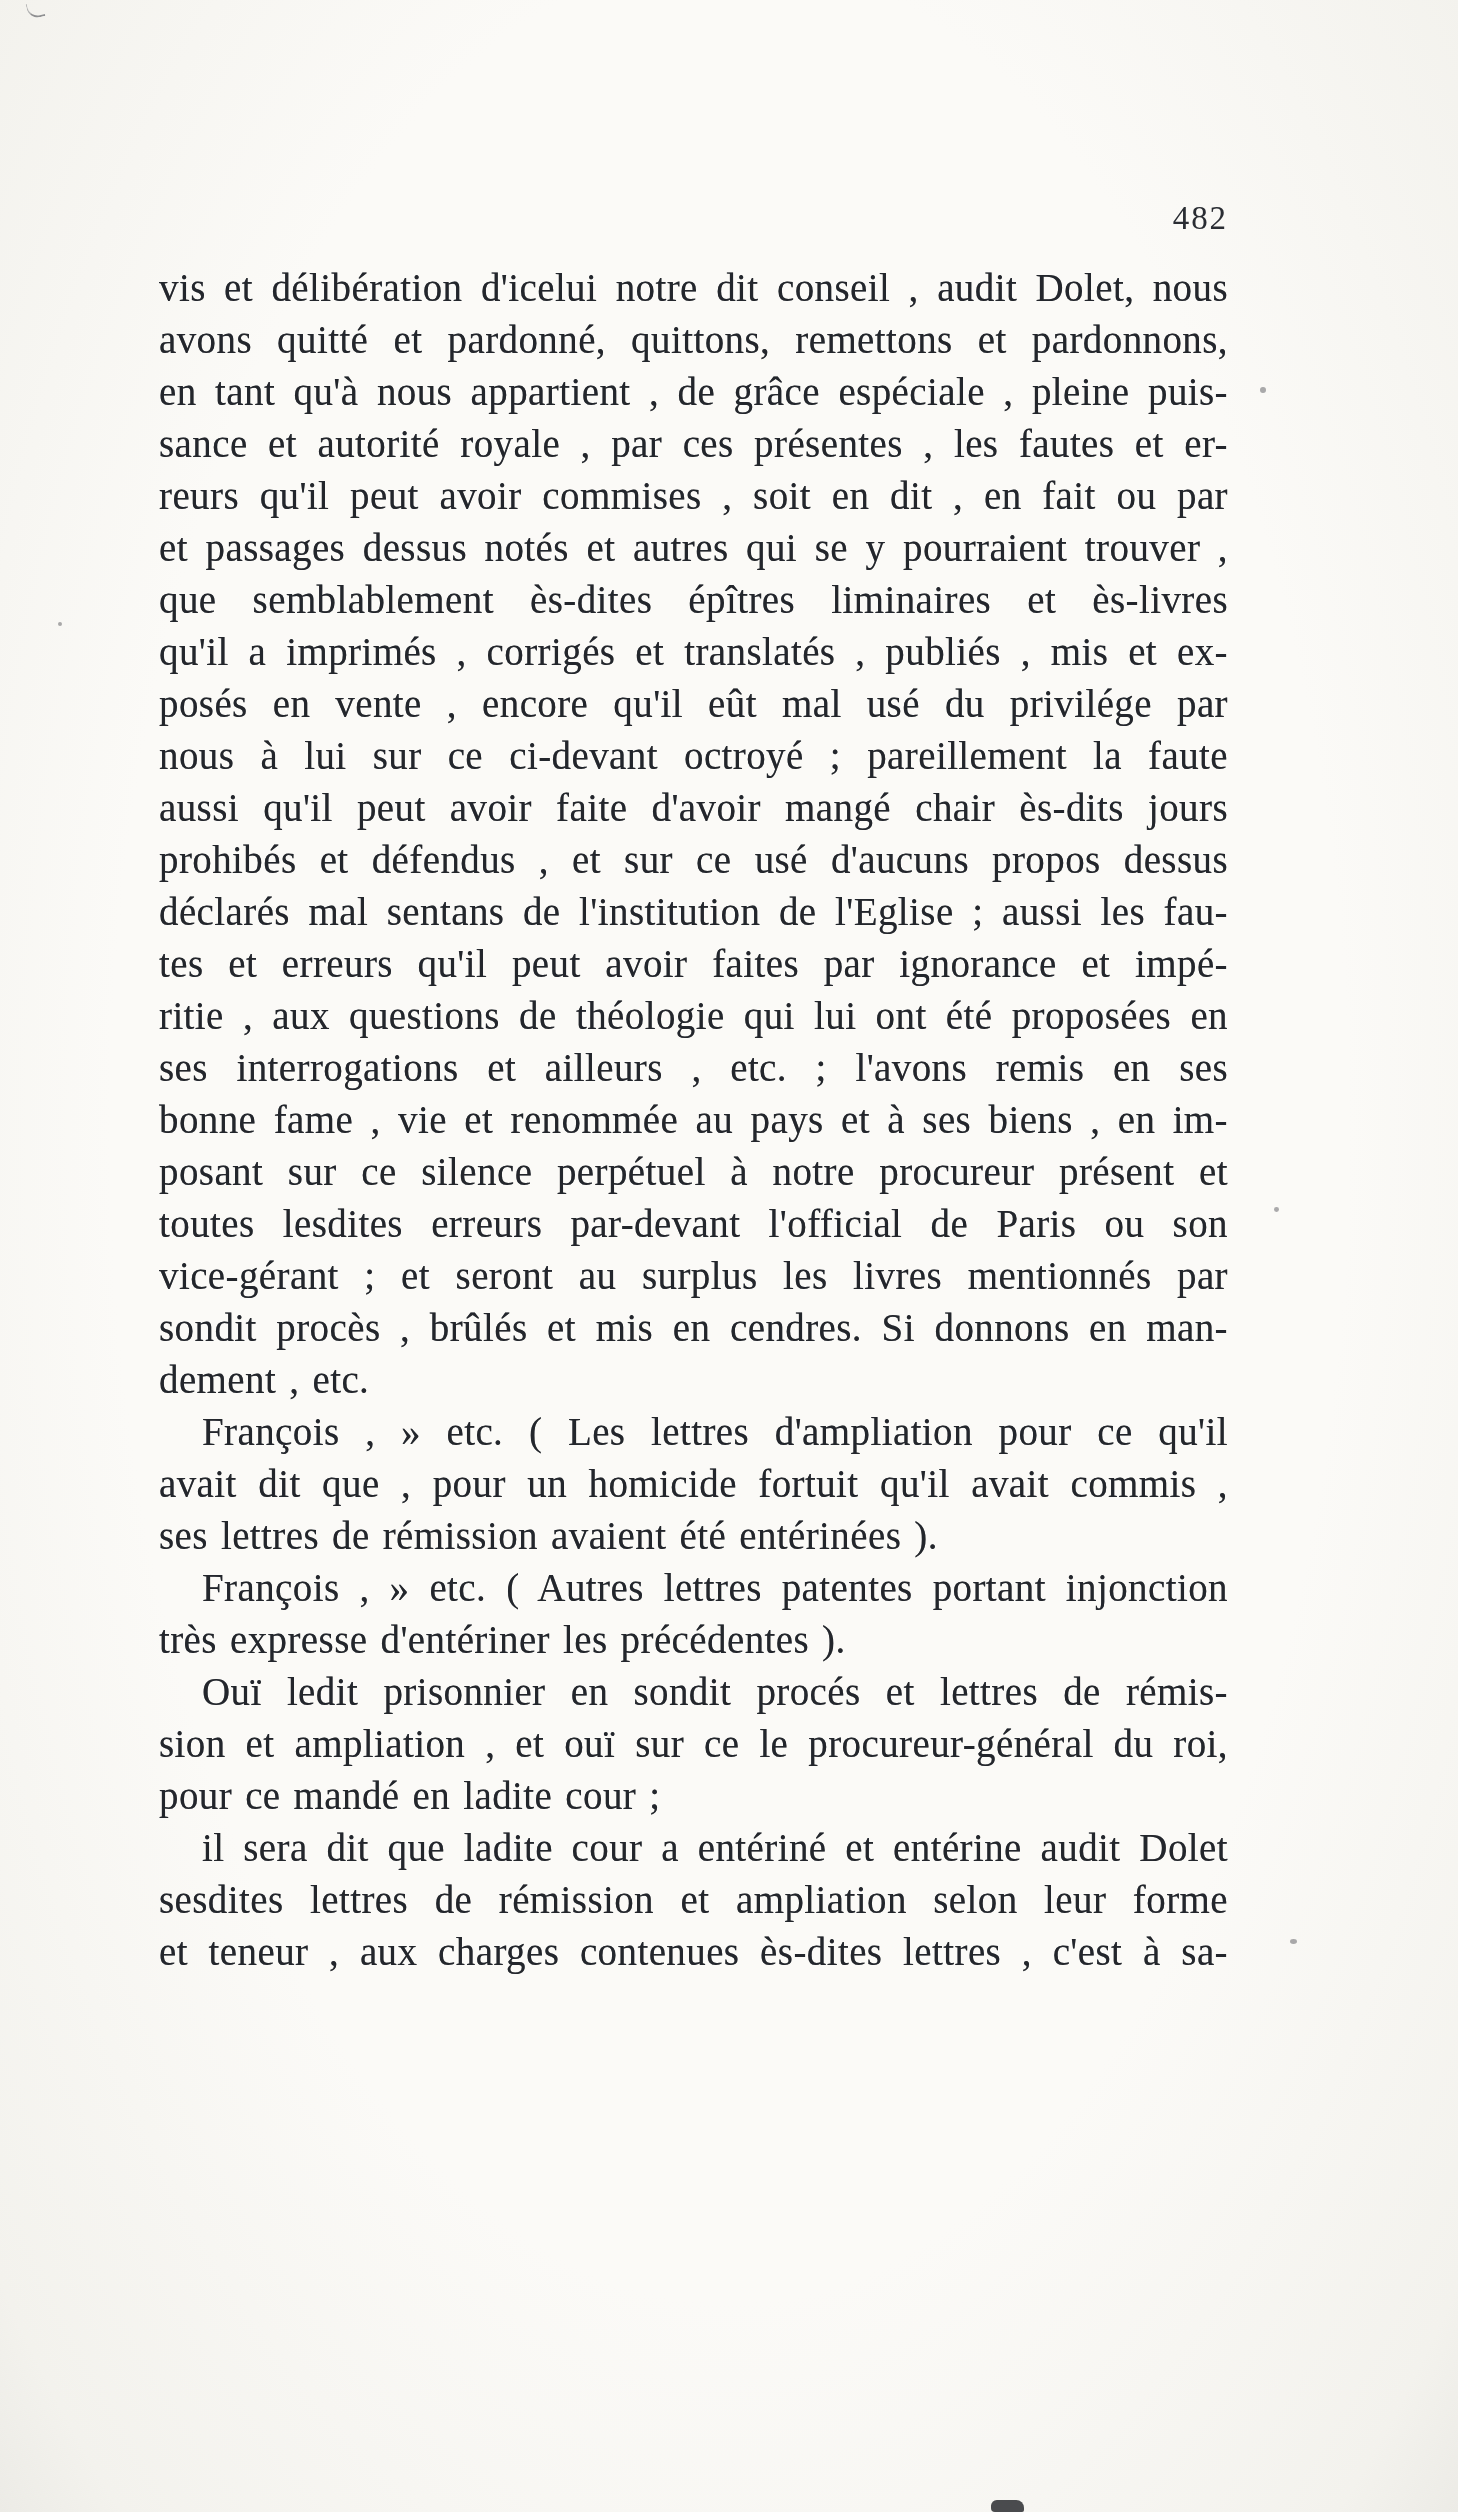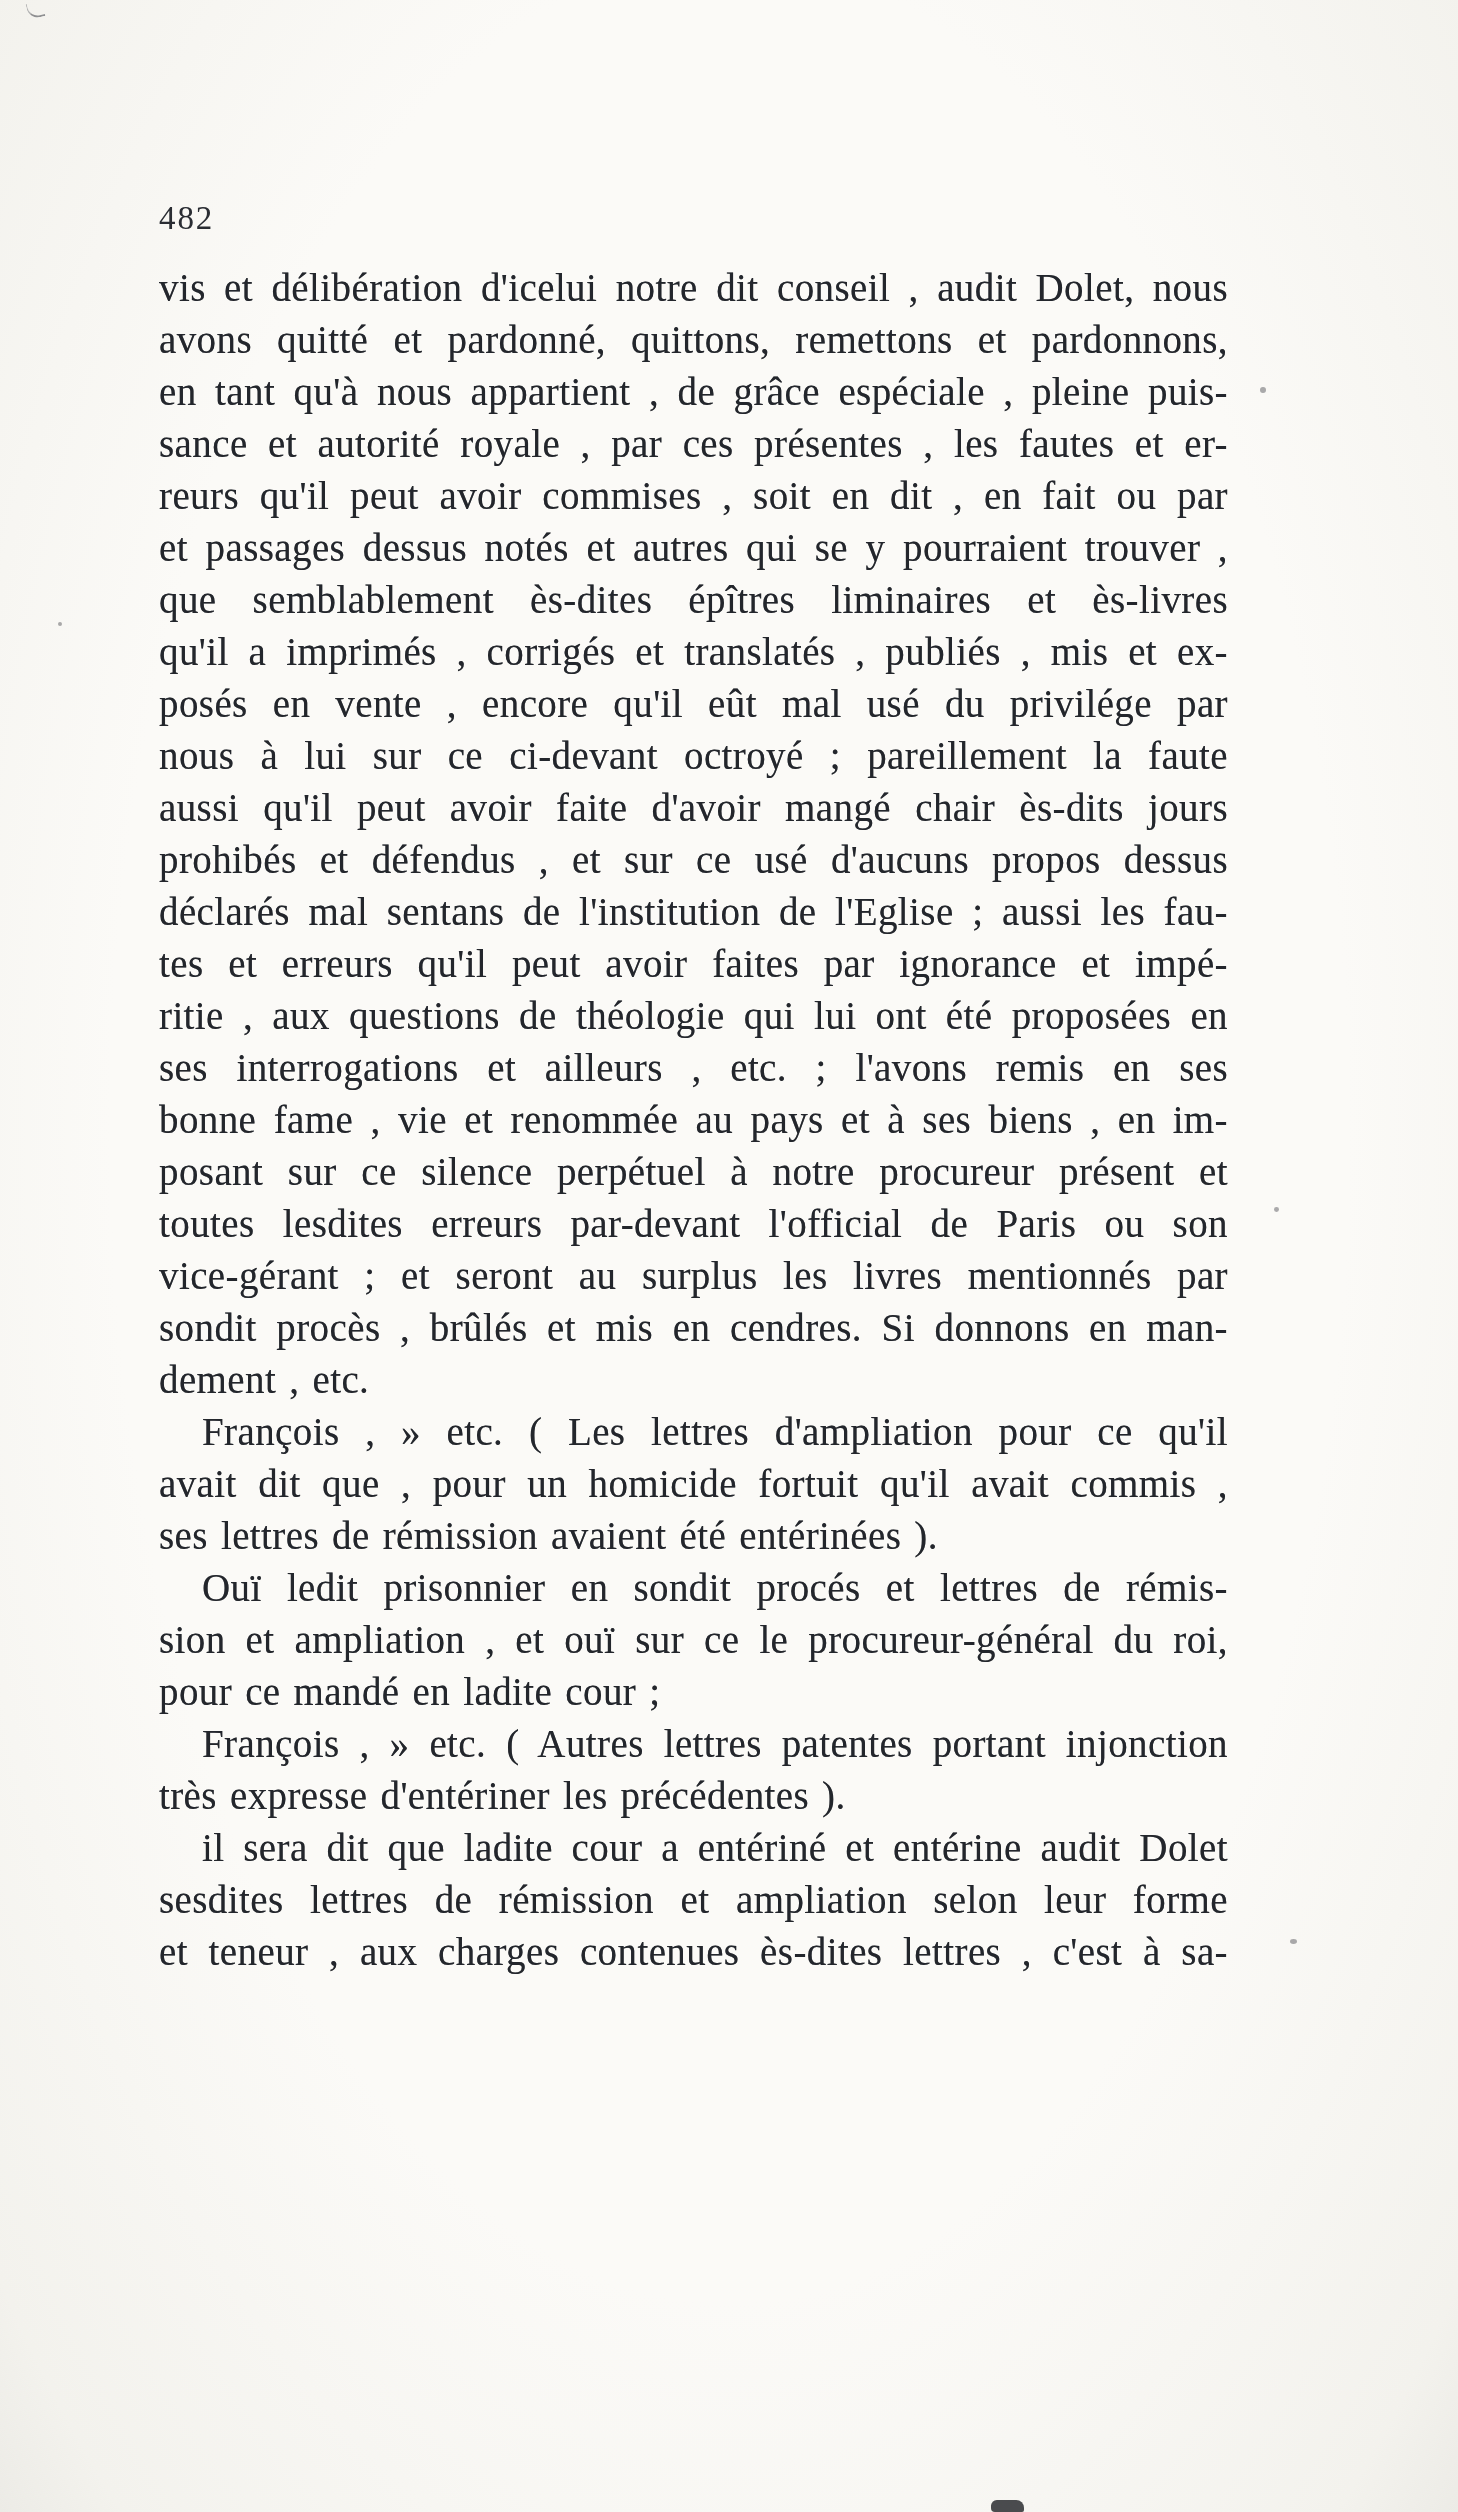--- a/index.html
+++ b/index.html
@@ -17,21 +17,21 @@
     overflow: hidden;
     color: #23262c;
   }
   .text-block {
     position: absolute;
     left: 159px;
     top: 200px;
     width: 1069px;
   }
   .page-number {
-    text-align: left;
+    text-align: right;
     font-size: 33px;
     letter-spacing: 1.9px;
     margin-bottom: 25px;
     color: #2a2d33;
   }
   .paragraph { margin: 0; }
   .line {
     font-size: 39px;
     line-height: 52px;
     letter-spacing: 0.4px;
@@ -113,27 +113,27 @@
         <div class="line">vice-gérant ; et seront au surplus les livres mentionnés par</div>
         <div class="line">sondit procès , brûlés et mis en cendres. Si donnons en man-</div>
         <div class="line lastline">dement , etc.</div>
       </div>
       <div class="paragraph">
         <div class="line indent">François , » etc. ( Les lettres d'ampliation pour ce qu'il</div>
         <div class="line">avait dit que , pour un homicide fortuit qu'il avait commis ,</div>
         <div class="line lastline">ses lettres de rémission avaient été entérinées ).</div>
       </div>
       <div class="paragraph">
+        <div class="line indent">François , » etc. ( Autres lettres patentes portant injonction</div>
+        <div class="line lastline">très expresse d'entériner les précédentes ).</div>
+      </div>
+      <div class="paragraph">
         <div class="line indent">Ouï ledit prisonnier en sondit procés et lettres de rémis-</div>
         <div class="line">sion et ampliation , et ouï sur ce le procureur-général du roi,</div>
         <div class="line lastline">pour ce mandé en ladite cour ;</div>
-      </div>
-      <div class="paragraph">
-        <div class="line indent">François , » etc. ( Autres lettres patentes portant injonction</div>
-        <div class="line lastline">très expresse d'entériner les précédentes ).</div>
       </div>
       <div class="paragraph">
         <div class="line indent">il sera dit que ladite cour a entériné et entérine audit Dolet</div>
         <div class="line">sesdites lettres de rémission et ampliation selon leur forme</div>
         <div class="line">et teneur , aux charges contenues ès-dites lettres , c'est à sa-</div>
       </div>
     </div>
 
 </div>
 

